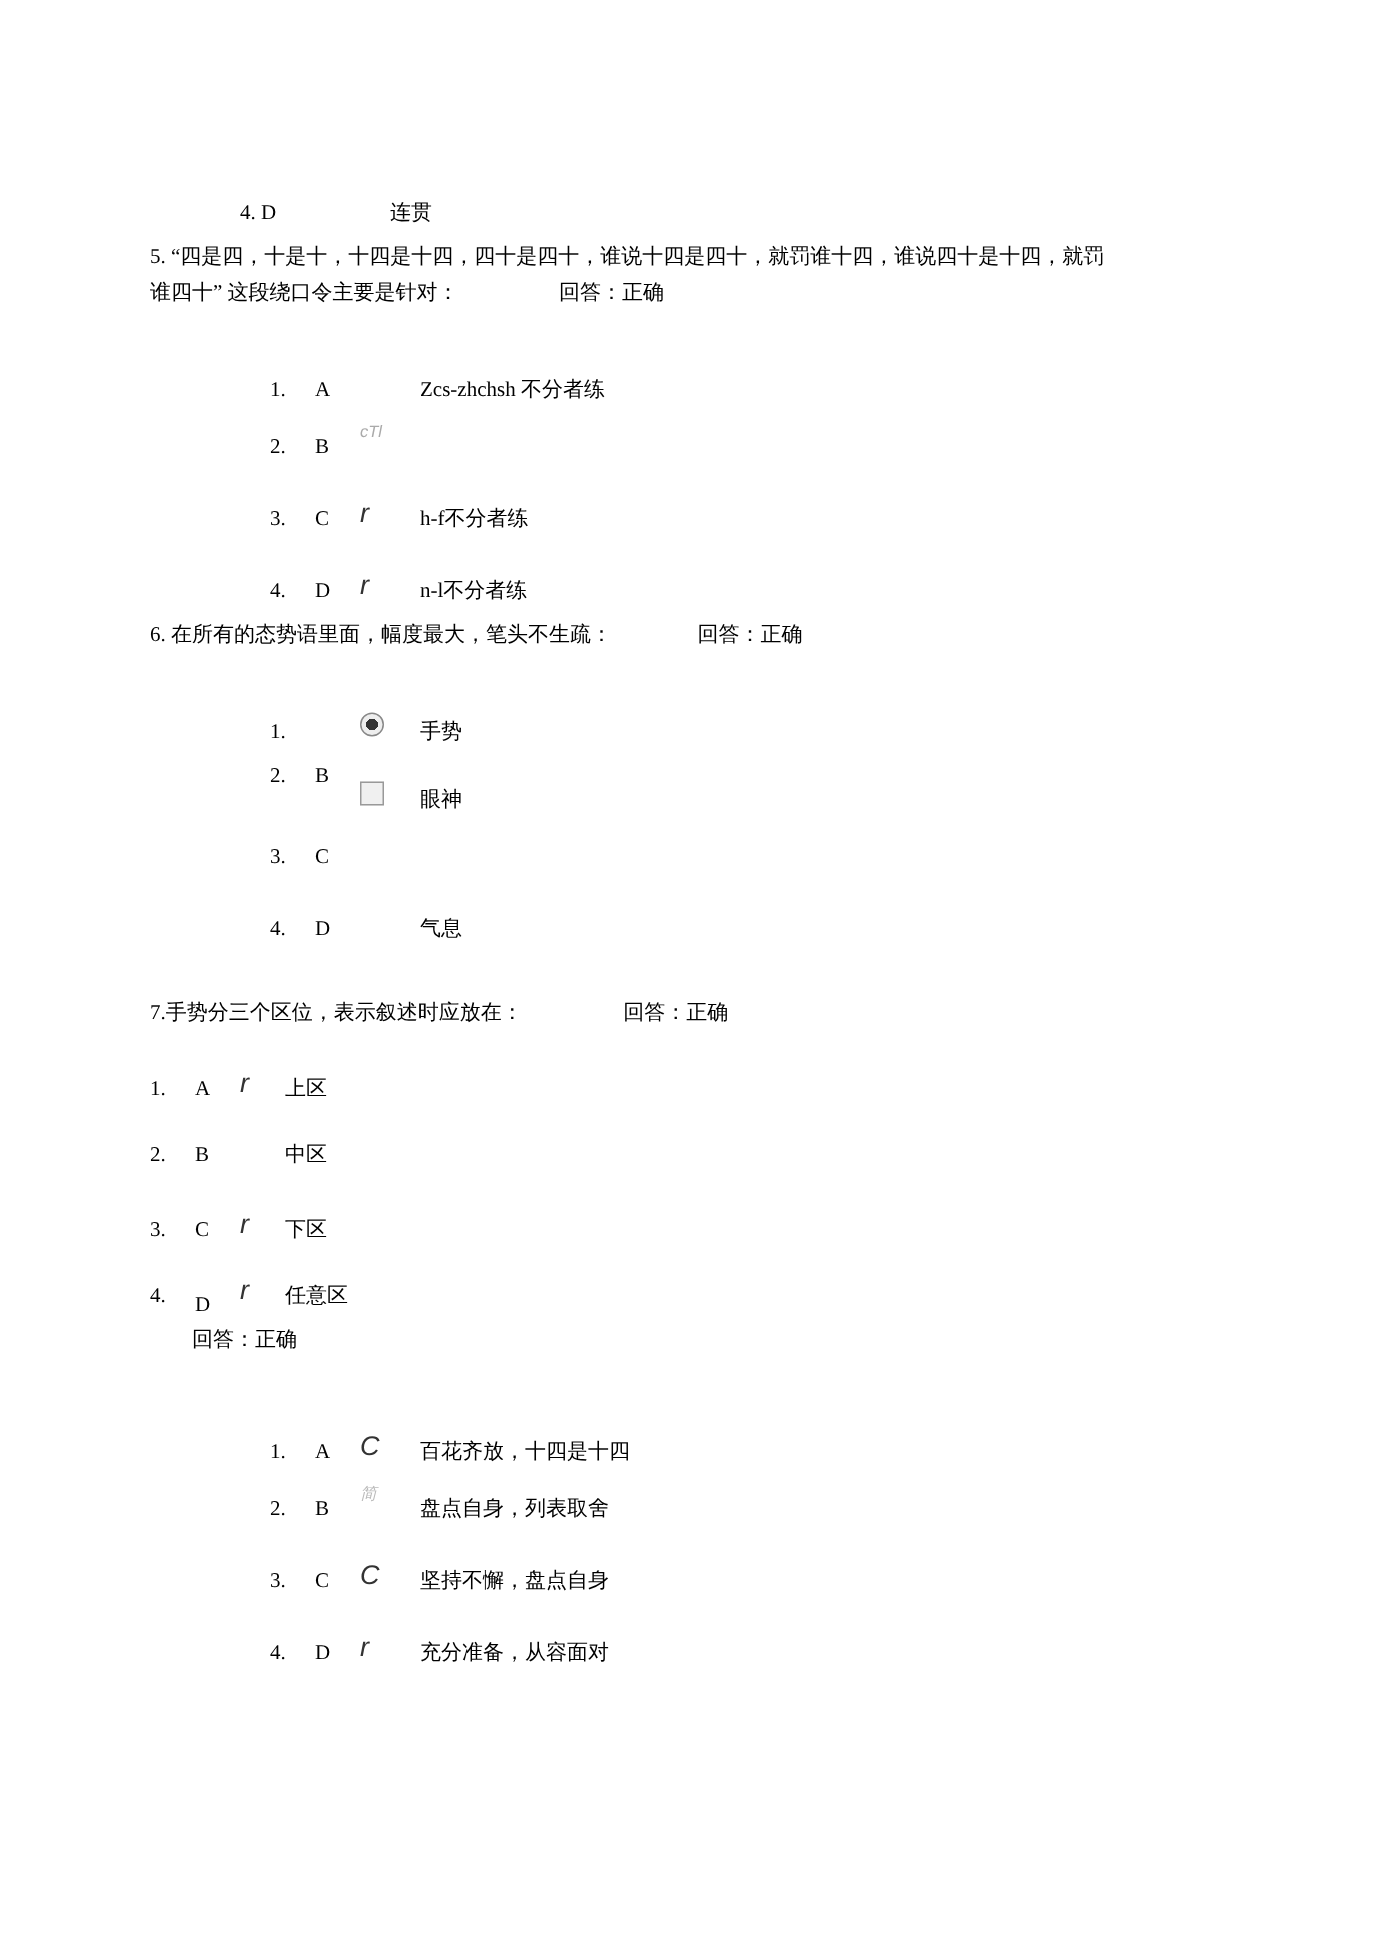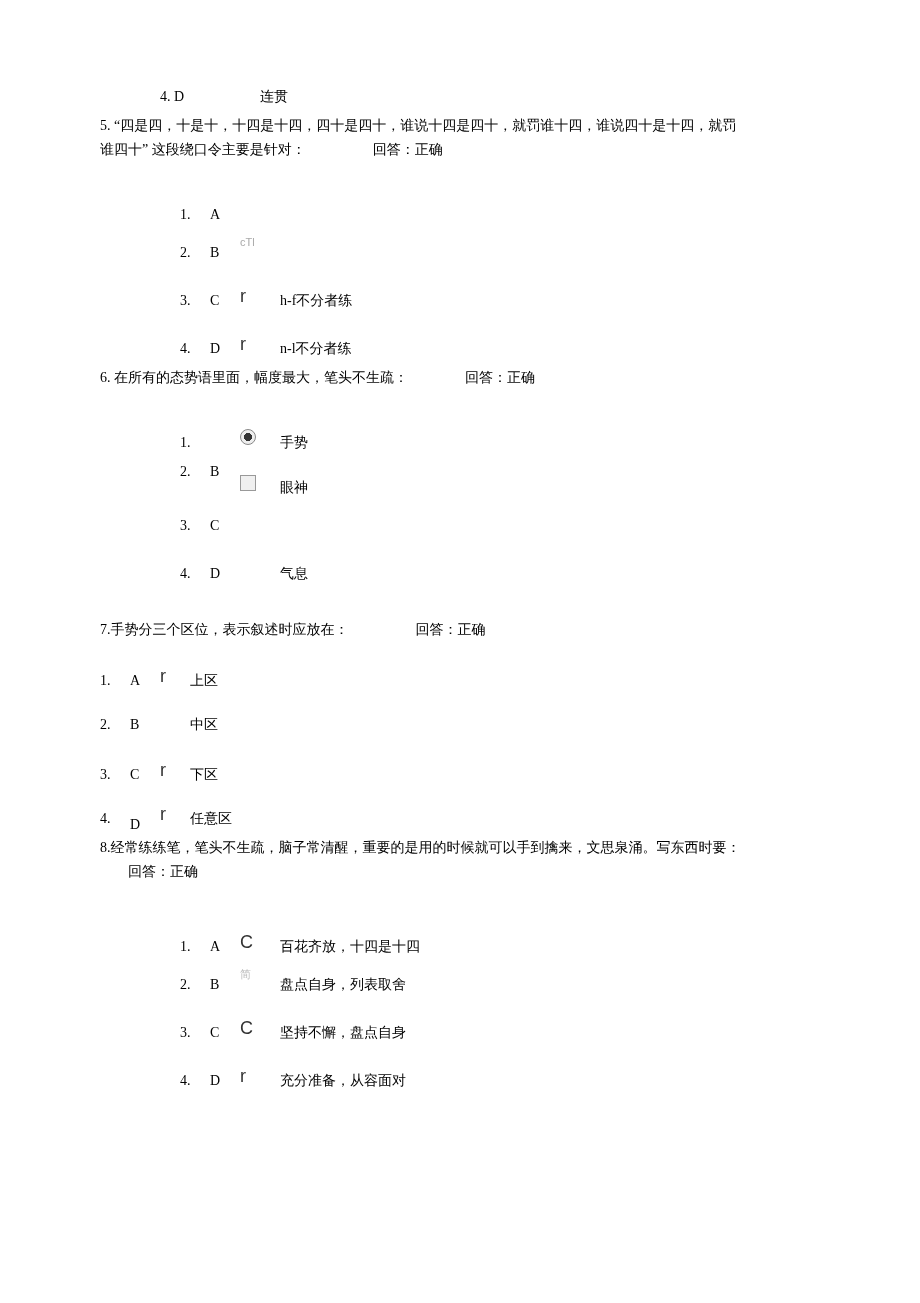--- a/index.html
+++ b/index.html
@@ -6,37 +6,38 @@
     font-family: "SimSun", "宋体", serif;
     font-size: 14px;
     color: #000;
     background: #fff;
     margin: 0;
     padding: 0;
     width: 920px;
     line-height: 1.5;
   }
   .page {
-    padding: 69px 100px 60px 100px;
+    padding: 115px 100px 60px 100px;
   }
   .indent-1 { padding-left: 60px; }
   .indent-2 { padding-left: 80px; }
   .q-line { margin: 3px 0; }
   .opt-row {
     display: flex;
     align-items: flex-end;
     margin: 8px 0;
     min-height: 30px;
   }
   .opt-num { width: 30px; }
   .opt-letter { width: 30px; }
   .marker-col {
     width: 40px;
     position: relative;
     height: 24px;
+    font-style: italic;
   }
   .radio-dot {
     display: inline-block;
     width: 14px; height: 14px;
     border: 1px solid #888;
     border-radius: 50%;
     background: radial-gradient(circle at 50% 50%, #333 0 4px, #eee 4px 7px);
     position: relative;
     top: 0px;
   }
@@ -100,20 +101,21 @@
     <span style="display:inline-block;width:60px"></span>
     <span>回答：正确</span>
   </div>
 
   <div class="gap-md"></div>
 
   <div class="opt-row indent-2">
     <span class="opt-num">1.</span>
     <span class="opt-letter">A</span>
     <span class="marker-col"></span>
+    <span class="opt-text">Zcs-zhchsh 不分者练</span>
   </div>
   <div class="opt-row indent-2">
     <span class="opt-num">2.</span>
     <span class="opt-letter">B</span>
     <span class="marker-col"><span class="mark-cTl">cTl</span></span>
   </div>
   <div class="opt-row indent-2" style="margin-top:18px">
     <span class="opt-num">3.</span>
     <span class="opt-letter">C</span>
     <span class="marker-col"><span class="mark-r">r</span></span>
@@ -187,23 +189,20 @@
     <span class="marker-col" style="width:30px"><span class="mark-r">r</span></span>
     <span class="opt-text">下区</span>
   </div>
   <div class="opt-row" style="padding-left:0;margin-top:14px">
     <span class="opt-num">4.</span>
     <span class="opt-letter" style="position:relative;top:6px">D</span>
     <span class="marker-col" style="width:30px"><span class="mark-r">r</span></span>
     <span class="opt-text">任意区</span>
   </div>
 
-  <div class="q-line">
-    <span>8.</span><span>经常练练笔，笔头不生疏，脑子常清醒，重要的是用的时候就可以手到擒来，文思泉涌。写东西时要：</span>
-  </div>
   <div class="q-line feedback">
     <span>回答：正确</span>
   </div>
 
   <div class="gap-md"></div>
 
   <div class="opt-row indent-2" style="margin-top:18px">
     <span class="opt-num">1.</span>
     <span class="opt-letter">A</span>
     <span class="marker-col"><span class="mark-C">C</span></span>

